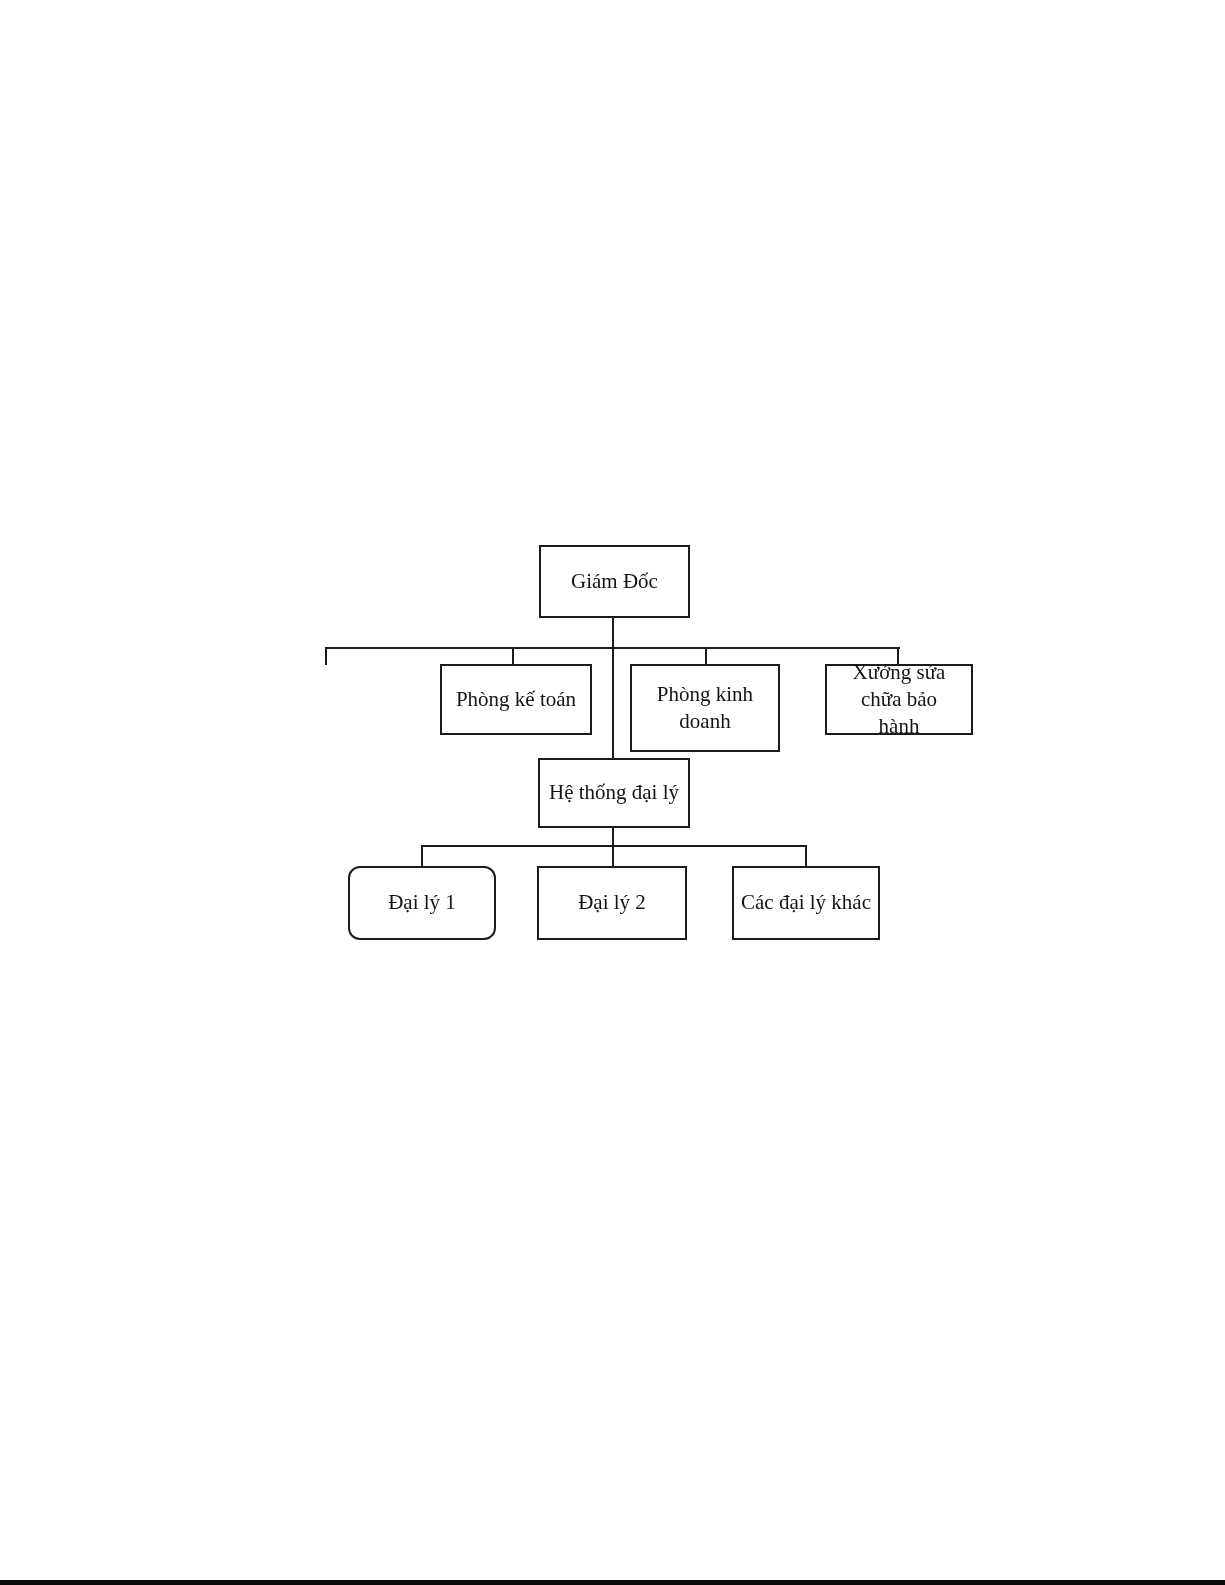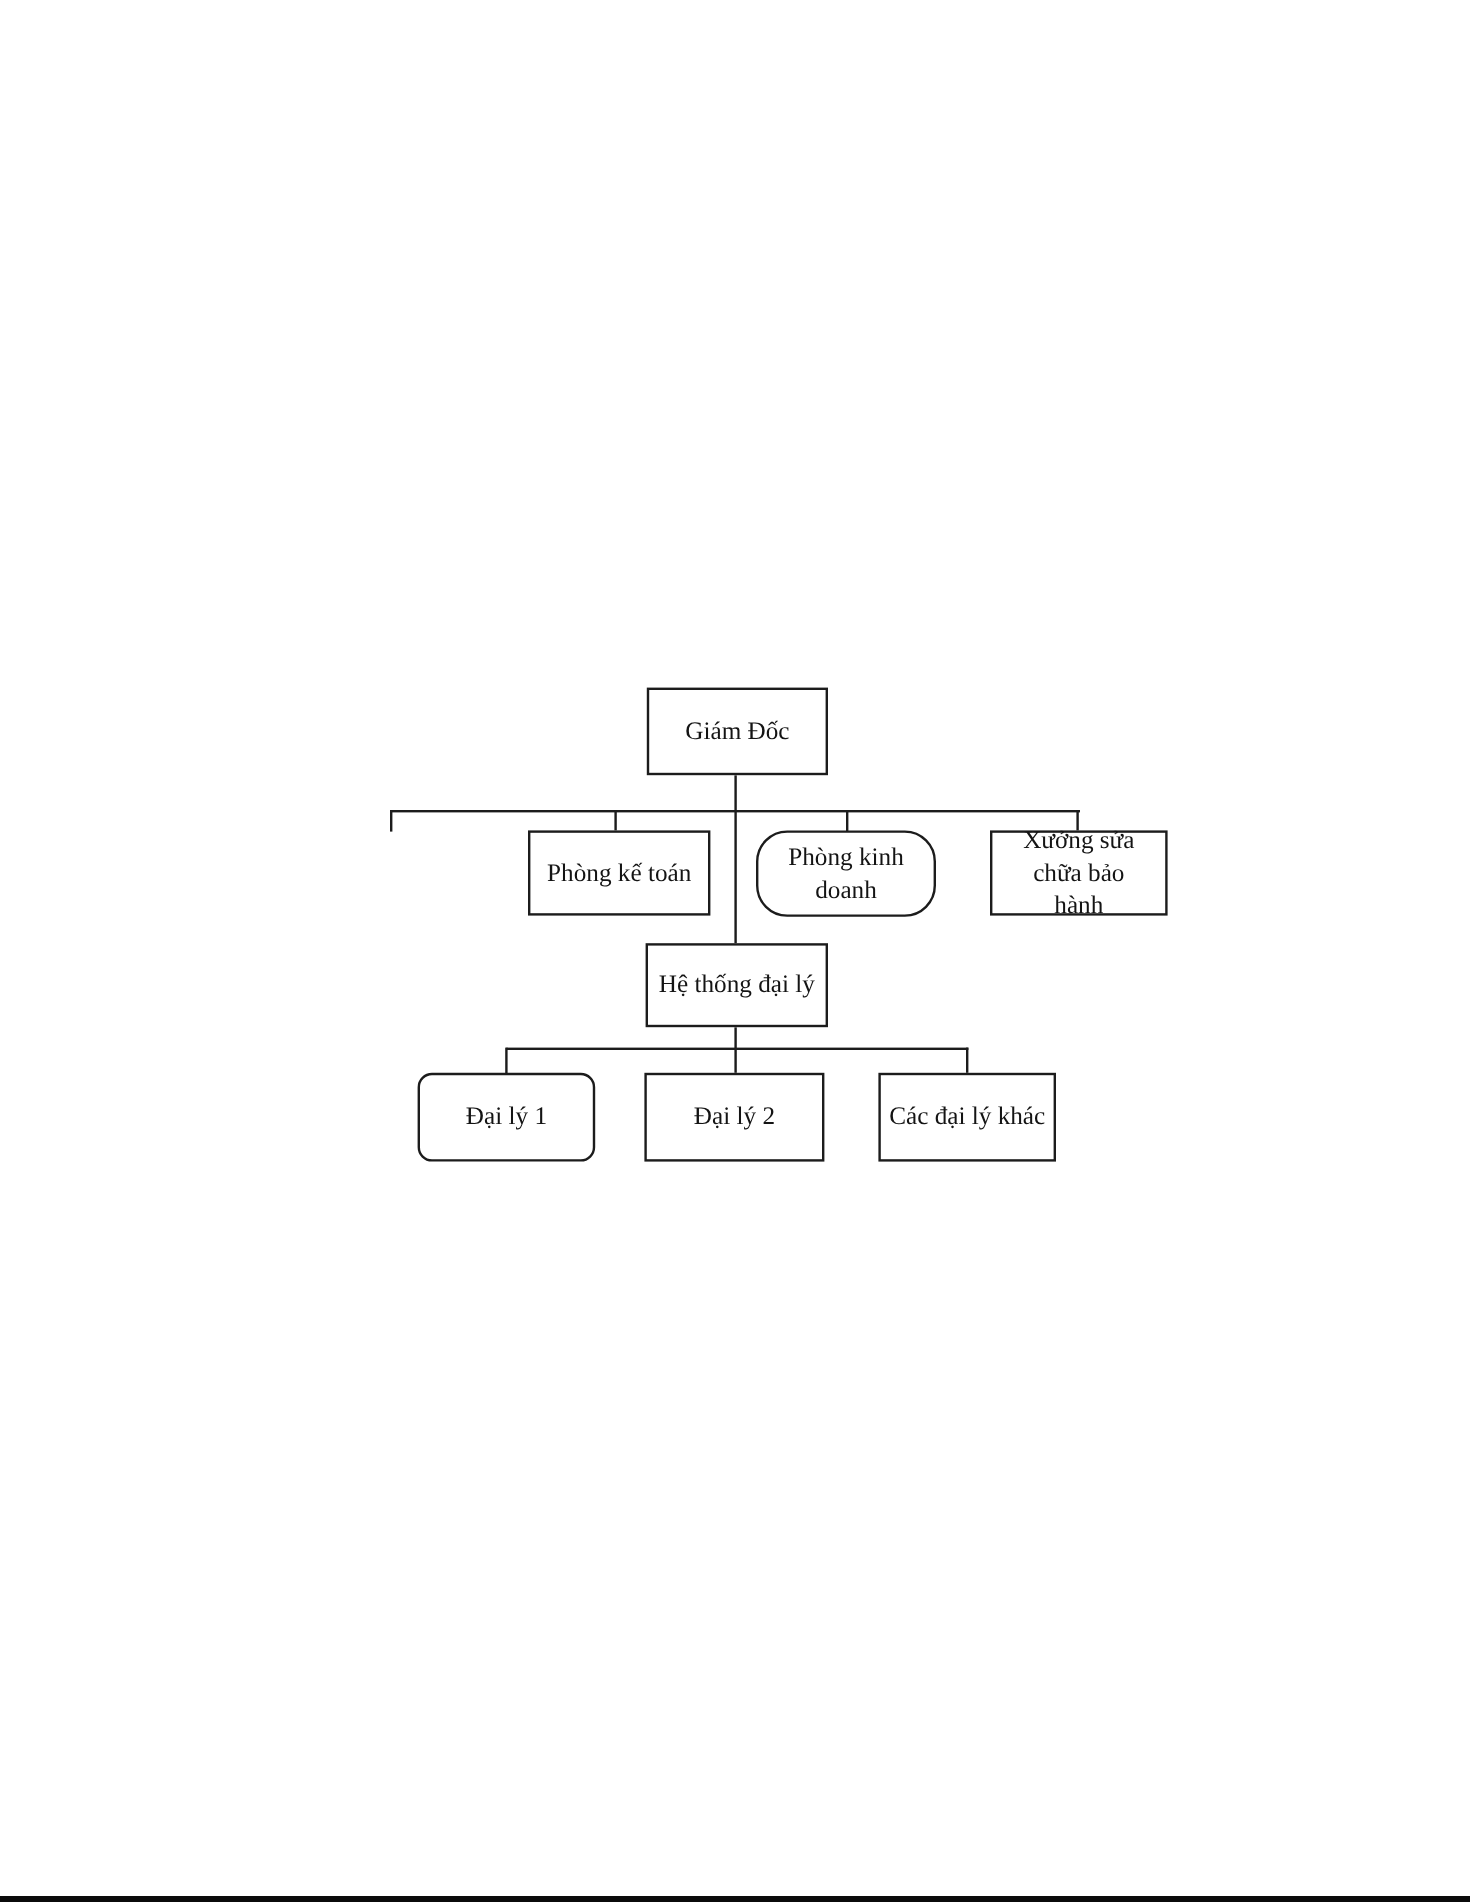--- a/index.html
+++ b/index.html
@@ -11,21 +11,20 @@
     position: relative;
     width: 1225px;
     height: 1585px;
     background: #ffffff;
     overflow: hidden;
     font-family: "Liberation Serif", serif;
   }
   .diagram {
     position: absolute;
     inset: 0;
-    margin-top: 28px;
   }
   
   .line {
     position: absolute;
     background: #1c1c1c;
   }
   .line.v { width: 2px; }
   .line.h { height: 2px; }
 
   #spine-top        { left: 612px; top: 618px; height: 141px; }
@@ -49,21 +48,21 @@
     align-items: center;
     justify-content: center;
     text-align: center;
     font-size: 21px;
     line-height: 1.3;
     color: #141414;
   }
   #node-director      { left: 539px; top: 545px; width: 151px; height: 73px; }
   #node-admin         { left: 252px; top: 664px; width: 148px; height: 71px; padding: 0 8px; }
   #node-accounting    { left: 440px; top: 664px; width: 152px; height: 71px; }
-  #node-business      { left: 630px; top: 664px; width: 150px; height: 72px; padding: 0 24px; border-radius: 26px; }
+  #node-business      { left: 630px; top: 664px; width: 150px; height: 88px; padding: 0 24px; }
   #node-warranty      { left: 825px; top: 664px; width: 148px; height: 71px; padding: 0 11px; }
   #node-agency-system { left: 538px; top: 758px; width: 152px; height: 70px; white-space: nowrap; }
   #node-agency1       { left: 348px; top: 866px; width: 148px; height: 74px; border-radius: 12px; }
   #node-agency2       { left: 537px; top: 866px; width: 150px; height: 74px; justify-content: center; }
   #node-other         { left: 732px; top: 866px; width: 148px; height: 74px; white-space: nowrap; }
 
   .bottom-bar {
     position: absolute;
     left: 0;
     top: 1580px;

